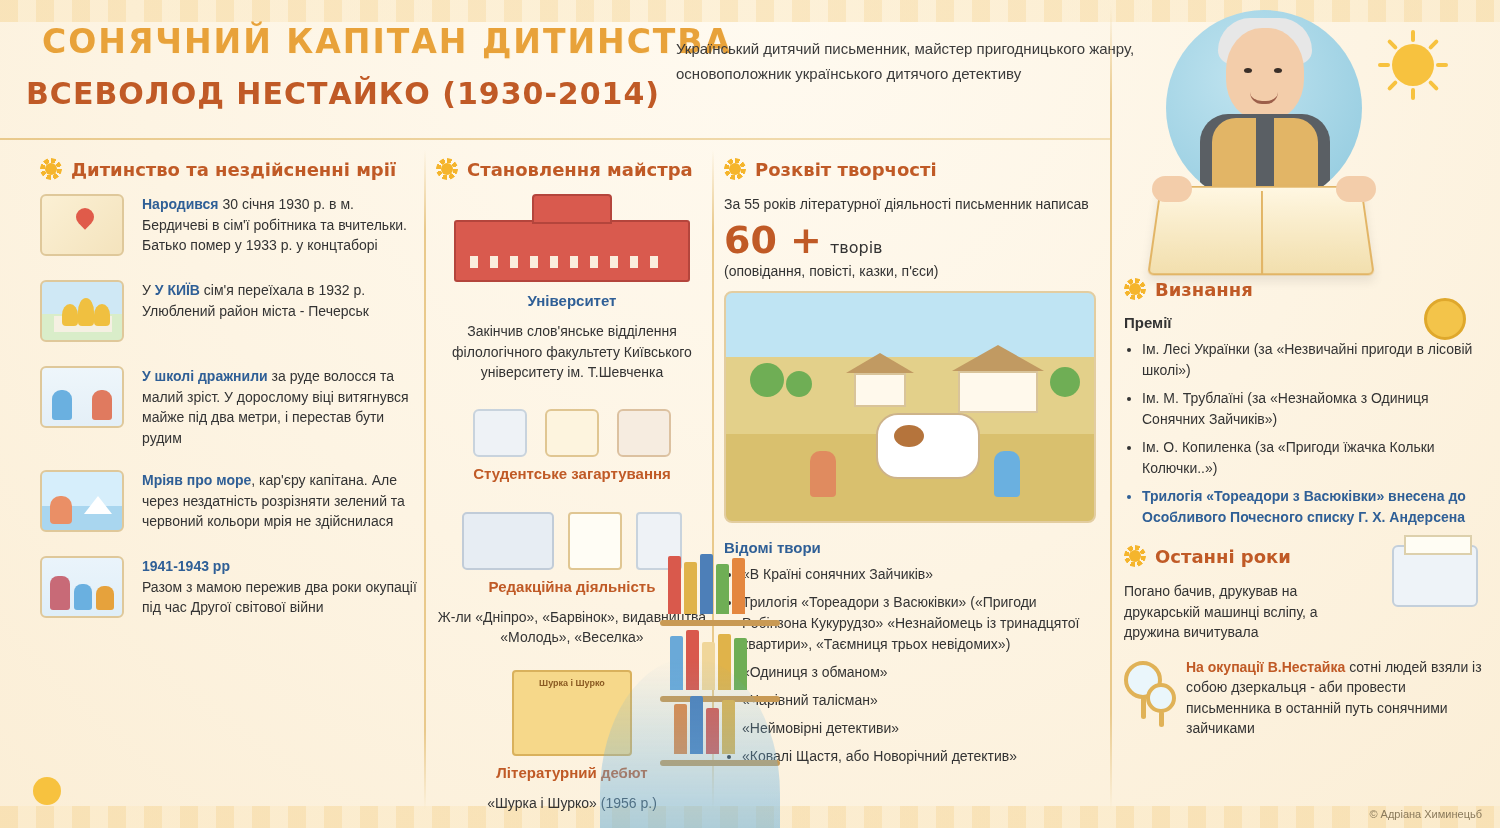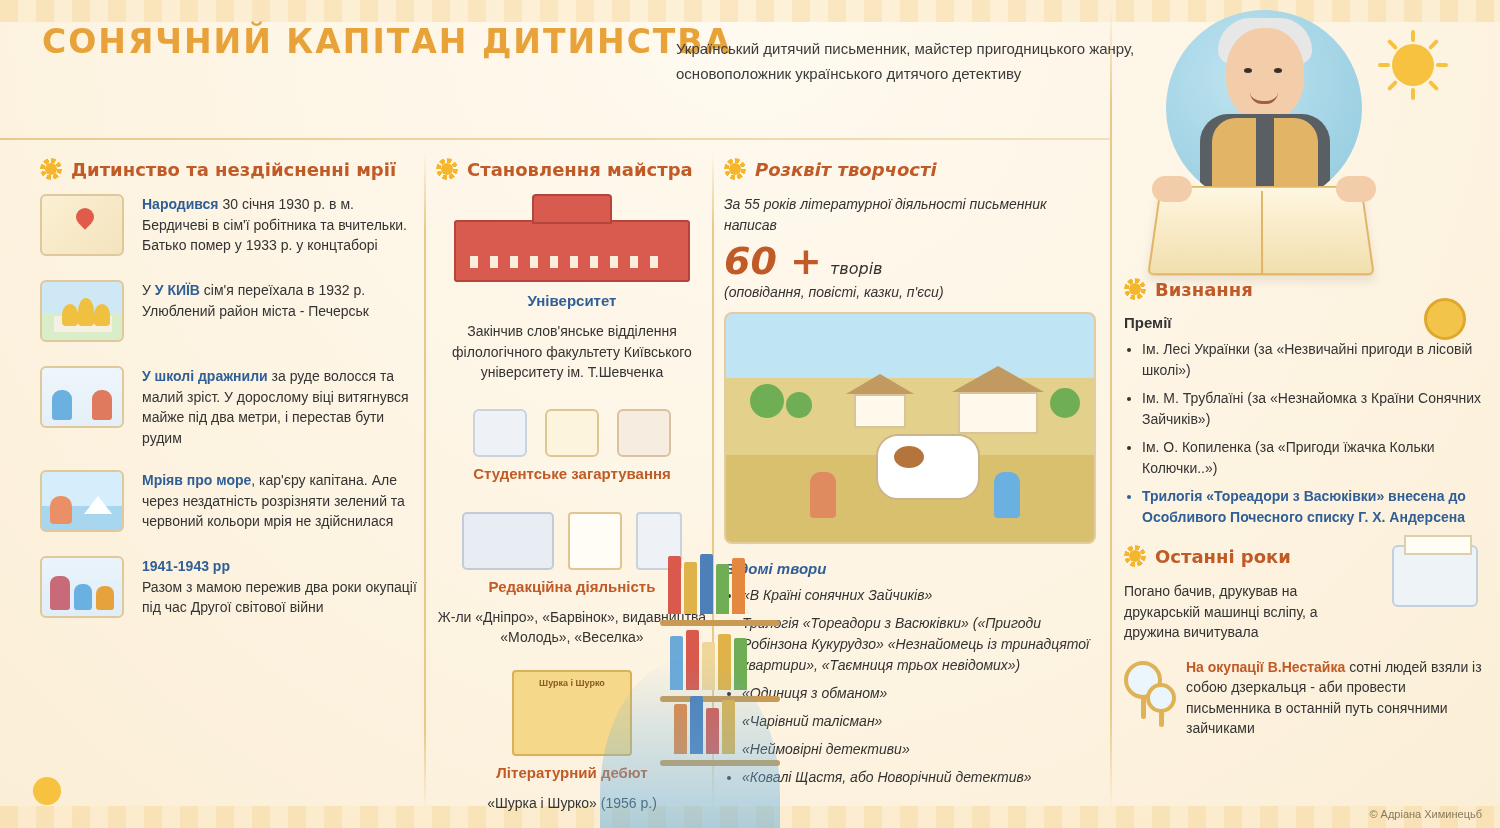--- a/index.html
+++ b/index.html
@@ -98,21 +98,21 @@
       #f5b52c 62.5% 70.5%,transparent 70.5% 75%,
       #f5b52c 75% 83%,transparent 83% 87.5%,
       #f5b52c 87.5% 95.5%,transparent 95.5% 100%);
     -webkit-mask:radial-gradient(circle, transparent 6px, #000 6.5px);
             mask:radial-gradient(circle, transparent 6px, #000 6.5px);
   }
   .col-title { font-size:18px; font-weight:bold; color:#c05a26; font-family:"DejaVu Sans", sans-serif; }
 
   .col1 { position:absolute; left:40px; top:158px; width:378px; }
   .col2 { position:absolute; left:436px; top:158px; width:272px; }
-  .col3 { position:absolute; left:724px; top:158px; width:378px;font-style:italic; }
+  .col3 { position:absolute; left:724px; top:158px; width:378px; }
   .col4 { position:absolute; left:1124px; top:278px; width:360px; }
 
   .fact { display:flex; gap:14px; margin-bottom:22px; }
   .fact .ic { flex:0 0 88px; height:64px; position:relative; }
   .fact .tx { font-size:14px; line-height:20.5px; color:#333; }
   .fact .tx b { color:#2f5f96; }
 
   
   .illu { width:84px; height:62px; border-radius:6px; border:2px solid #dfc89a; background:#fdf3dd; position:absolute; overflow:hidden; }
   .illu.map { background:linear-gradient(135deg,#fbf0d4,#f4e3bd); }
@@ -223,20 +223,21 @@
 </style>
 </head>
 <body>
 
 <div class="page">
   <div class="wave-top"></div>
   <div class="wave-bottom"></div>
 
   <div class="header">
     <div class="title-main">СОНЯЧНИЙ КАПІТАН ДИТИНСТВА</div>
+    <div class="title-name">ВСЕВОЛОД НЕСТАЙКО (1930-2014)</div>
     <div class="header-desc">Український дитячий письменник, майстер пригодницького жанру, основоположник українського дитячого детективу</div>
     <div class="header-rule"></div>
   </div>
 
   <div class="portrait-wrap">
     <div class="portrait-circle">
       <div class="hair"></div>
       <div class="head"></div>
       <div class="eye l"></div>
       <div class="eye r"></div>
@@ -462,21 +463,21 @@
       <div class="col-title">Визнання</div>
       <div class="medal">
           <div class="circ"></div>
         </div>
     </div>
 
     <div class="award-h">Премії</div>
     <div class="awards">
       <ul>
         <li>Ім. Лесі Українки (за «Незвичайні пригоди в лісовій школі»)</li>
-        <li>Ім. М. Трублаїні (за «Незнайомка з Країни Сонячних Зайчиків»)</li>
+        <li>Ім. М. Трублаїні (за «Незнайомка з Одиниця Сонячних Зайчиків»)</li>
         <li>Ім. О. Копиленка (за «Пригоди їжачка Кольки Колючки..»)</li>
         <li style="font-weight:bold;color:#2f5f96;">Трилогія «Тореадори з Васюківки» внесена до Особливого Почесного списку Г. Х. Андерсена</li>
       </ul>
     </div>
 
     <div class="col-head" style="margin-top:18px; position:relative;">
       <div class="sun-ic"></div>
       <div class="col-title">Останні роки</div>
       <div class="typewriter"></div>
     </div>

